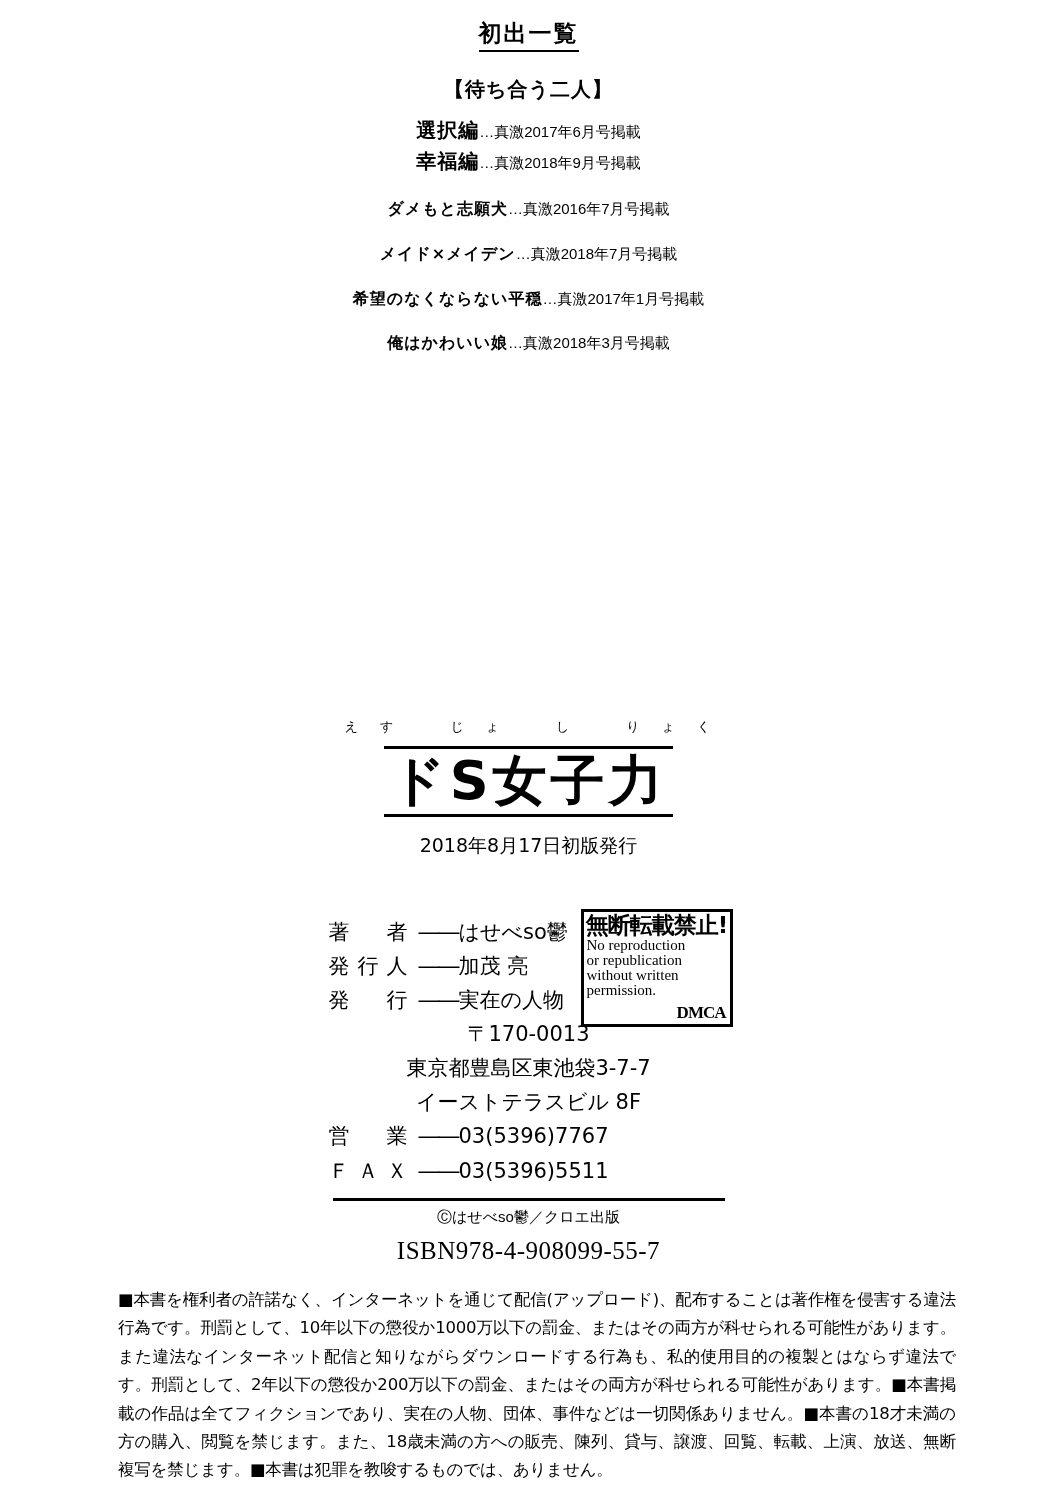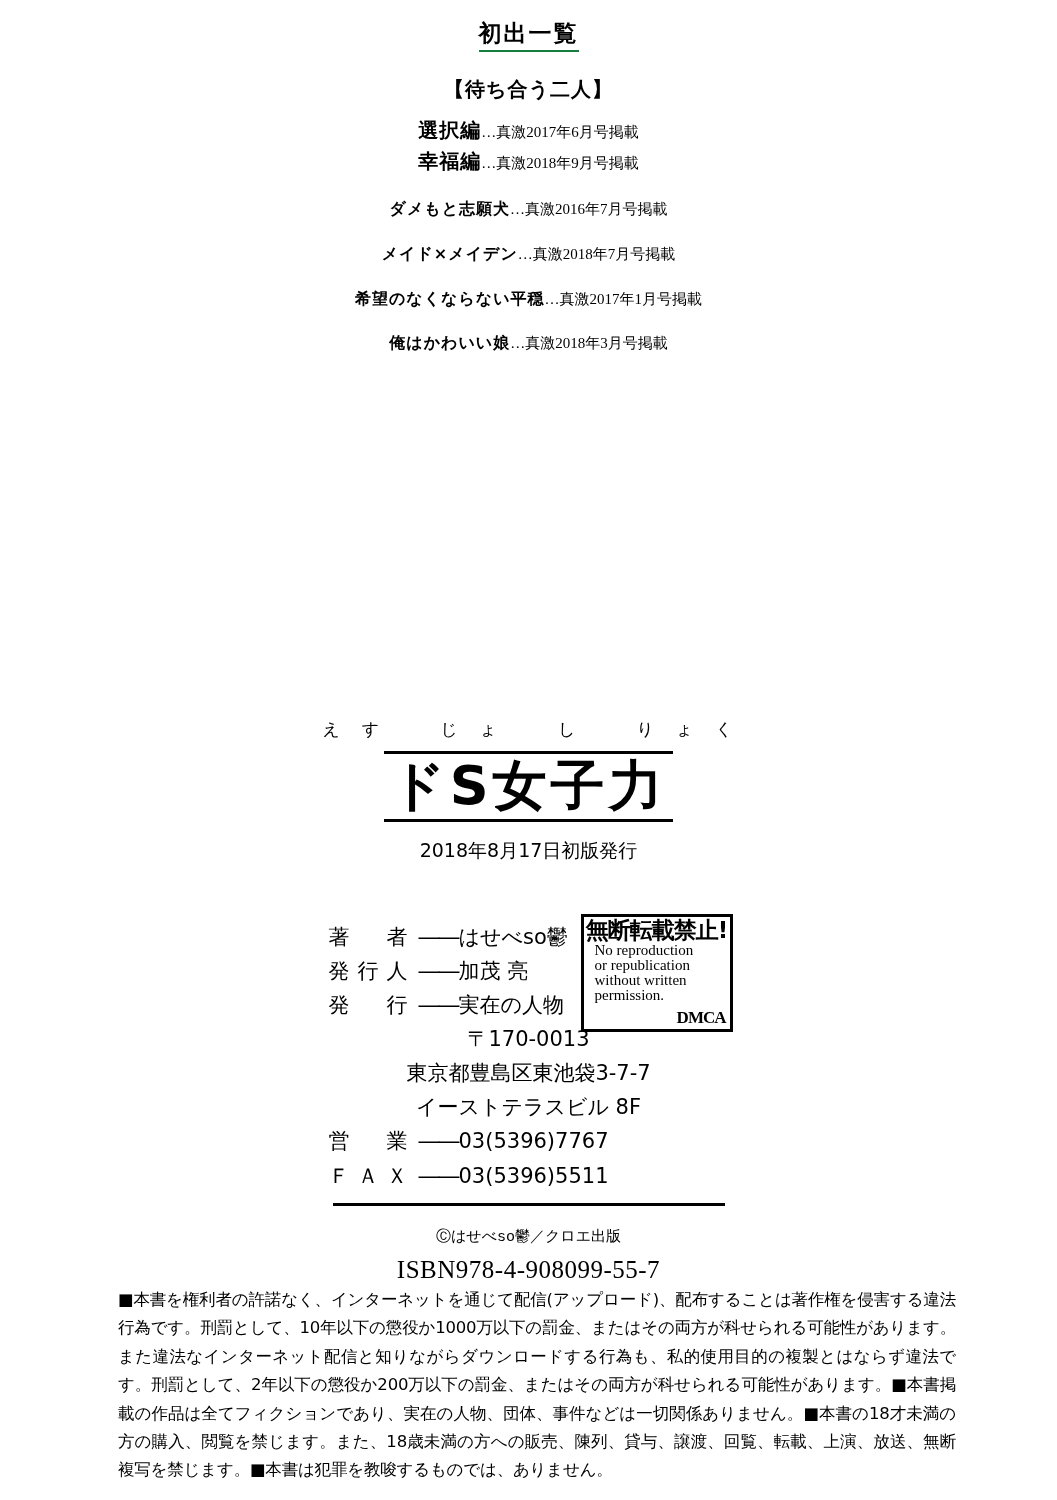--- a/index.html
+++ b/index.html
@@ -25,21 +25,21 @@
   .credits-head {
     text-align: center;
     font-family: "DejaVu Sans", "Liberation Sans", sans-serif;
     font-weight: bold;
     font-size: 23px;
     letter-spacing: 2px;
     margin-top: 18px;
   }
   .credits-head .ul {
     display: inline-block;
-    border-bottom: 2px solid #15803d;
+    border-bottom: 2px solid #000000;
     padding-bottom: 1px;
     text-align: right;
   }
   .credits {
     margin-top: 22px;
     text-align: center;
   }
   .cgroup {
     margin-bottom: 4px;
   }
@@ -48,39 +48,39 @@
     line-height: 1.55;
     white-space: nowrap;
   }
   .cline .t {
     font-family: "DejaVu Sans", "Liberation Sans", sans-serif;
     font-weight: bold;
     font-size: 16px;
     letter-spacing: 1px;
   }
   .cline .s {
-    font-family: Liberation Serif, serif;
+    font-family: Liberation Sans, sans-serif;
     font-size: 15px;
     letter-spacing: 0px;
   }
   .cgroup.bracket .cline .t { font-size: 20px; }
   .spacer-sm { height: 10px; }
   .spacer-md { height: 16px; }
 
   
   .colophon {
     position: absolute;
     left: 0;
     top: 700px;
     width: 1057px;
     text-align: center;
   }
   .ruby-row {
     font-family: "DejaVu Sans", "Liberation Sans", sans-serif;
-    font-size: 17px;
+    font-size: 13px;
     letter-spacing: 22px;
     padding-left: 20px;
     margin-bottom: -4px;
   }
   .booktitle {
     display: inline-block;
     font-family: "DejaVu Sans", "Liberation Sans", sans-serif;
     font-weight: bold;
     font-size: 54px;
     letter-spacing: 4px;
@@ -142,43 +142,43 @@
     letter-spacing: -1px;
     line-height: 1.05;
     padding: 1px 2px 0 2px;
     white-space: nowrap;
     text-align: center;
   }
   .stamp .en {
     font-family: "Liberation Serif", serif;
     font-size: 15px;
     line-height: 1.0;
-    padding: 0 11px;
+    padding: 0 3px;
     letter-spacing: 0px;
   }
   .stamp .dmca {
     position: absolute;
     right: 4px;
     bottom: 1px;
     font-family: "Liberation Serif", serif;
     font-weight: bold;
     font-size: 17px;
     letter-spacing: -1px;
   }
 
   .colo-rule {
     width: 392px;
     height: 3px;
     background: #000;
     margin: 10px auto 0 auto;
   }
   .copyline {
-    font-family: Liberation Mono, monospace;
+    font-family: Liberation Sans, sans-serif;
     font-size: 15px;
-    margin-top: 21px;
+    margin-top: 7px;
     letter-spacing: 0px;
   }
   .isbn {
     font-family: "Liberation Serif", serif;
     font-size: 25px;
     margin-top: 10px;
     letter-spacing: 0.5px;
   }
 
   

